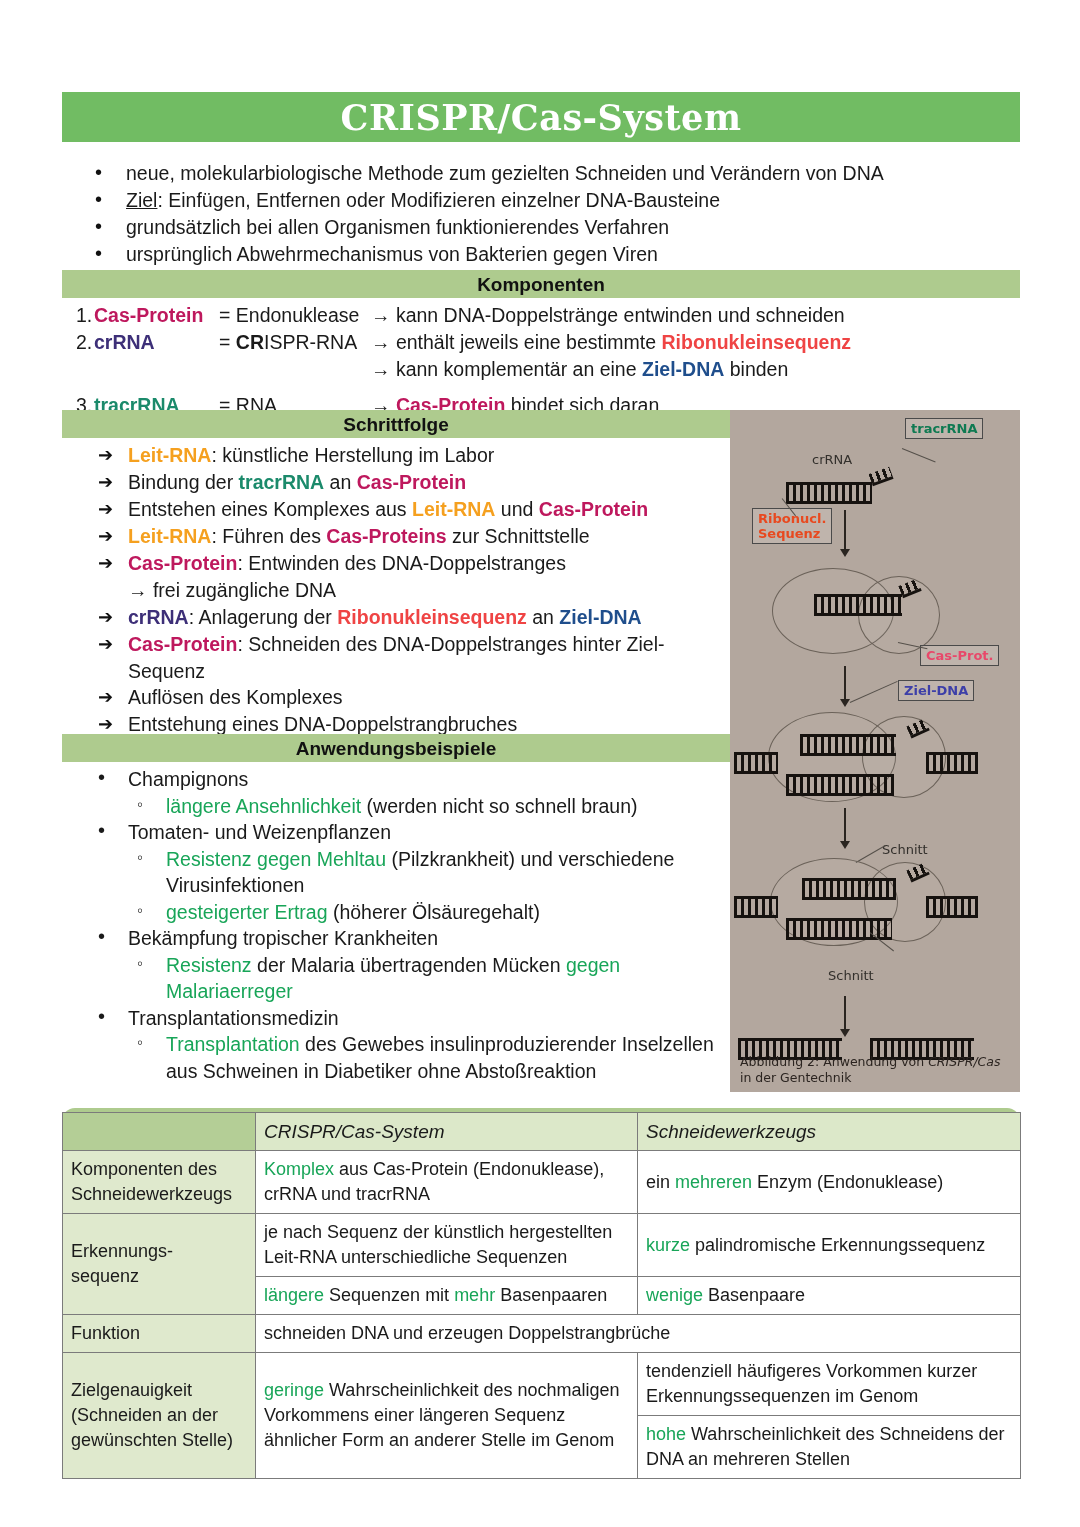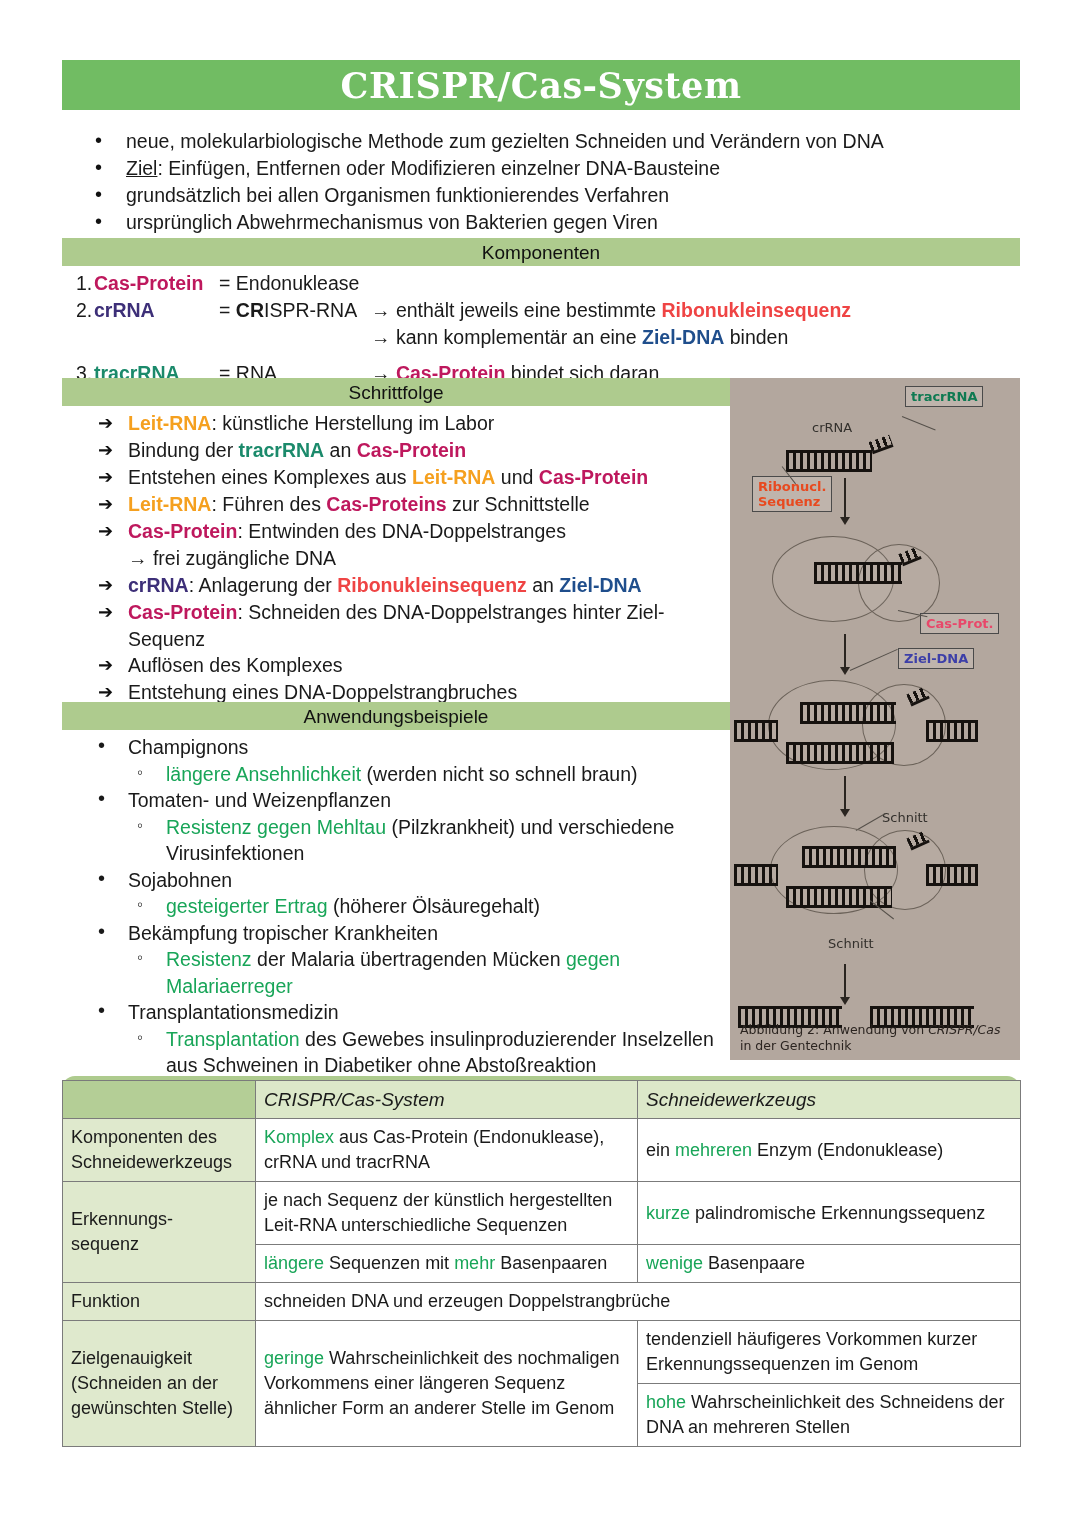--- a/index.html
+++ b/index.html
@@ -16,20 +16,21 @@
     position: relative;
     overflow: hidden;
   }
 
   .page {
     position: relative;
     width: 1080px;
     height: 1159px;
     box-sizing: border-box;
     padding: 15px;
+    margin-top: 32px;
   }
 
   
   .title-bar {
     position: absolute;
     left: 62px;
     top: 60px;
     width: 958px;
     height: 50px;
     background: #71bc63;
@@ -80,21 +81,21 @@
   .sec-bar {
     position: absolute;
     background: #aecb8e;
     height: 28px;
     display: flex;
     align-items: center;
     justify-content: center;
   }
   .sec-bar span {
     font-size: 19px;
-    font-weight: normal;
+    font-weight: bold;
     color: #111;
     line-height: 1;
   }
 
   
   #bar-komponenten { left: 62px; top: 238px; width: 958px; }
 
   .komponenten {
     position: absolute;
     left: 62px;
@@ -329,20 +330,21 @@
 
   <div class="sec-bar" id="bar-komponenten">
     <span>Komponenten</span>
   </div>
 
   <div class="komponenten">
     <div class="k-row">
       <div class="k-num">1.</div>
       <div class="k-name c-cas">Cas-Protein</div>
       <div class="k-eq">= Endonuklease</div>
+      <div class="k-desc">→ kann DNA-Doppelstränge entwinden und schneiden</div>
     </div>
 
     <div class="k-row">
       <div class="k-num">2.</div>
       <div class="k-name c-cr">crRNA</div>
       <div class="k-eq">=&nbsp;<span class="bold">CR</span><span>ISPR-RNA</span></div>
       <div class="k-desc"><span>→ enthält jeweils eine bestimmte </span><span class="c-ribo">Ribonukleinsequenz</span></div>
     </div>
 
     <div class="k-desc2"><span>→ kann komplementär an eine </span><span class="c-ziel">Ziel-DNA</span><span> binden</span></div>
@@ -389,21 +391,20 @@
   </div>
 
   <div class="anwend">
     <div class="l1">Champignons</div>
     <div class="l2"><span class="c-green">längere Ansehnlichkeit</span><span> (werden nicht so schnell braun)</span></div>
 
     <div class="l1">Tomaten- und Weizenpflanzen</div>
     <div class="l2"><span class="c-green">Resistenz gegen Mehltau</span><span> (Pilzkrankheit) und verschiedene</span></div>
     <div class="l2cont">Virusinfektionen</div>
 
-    <div class="l1">Sojabohnen</div>
     <div class="l2"><span class="c-green">gesteigerter Ertrag</span><span> (höherer Ölsäuregehalt)</span></div>
 
     <div class="l1">Bekämpfung tropischer Krankheiten</div>
     <div class="l2"><span class="c-green">Resistenz</span><span> der Malaria übertragenden Mücken </span><span class="c-green">gegen</span></div>
     <div class="l2cont c-green">Malariaerreger</div>
 
     <div class="l1">Transplantationsmedizin</div>
     <div class="l2"><span class="c-green">Transplantation</span><span> des Gewebes insulinproduzierender Inselzellen</span></div>
     <div class="l2cont">aus Schweinen in Diabetiker ohne Abstoßreaktion</div>
   </div>

